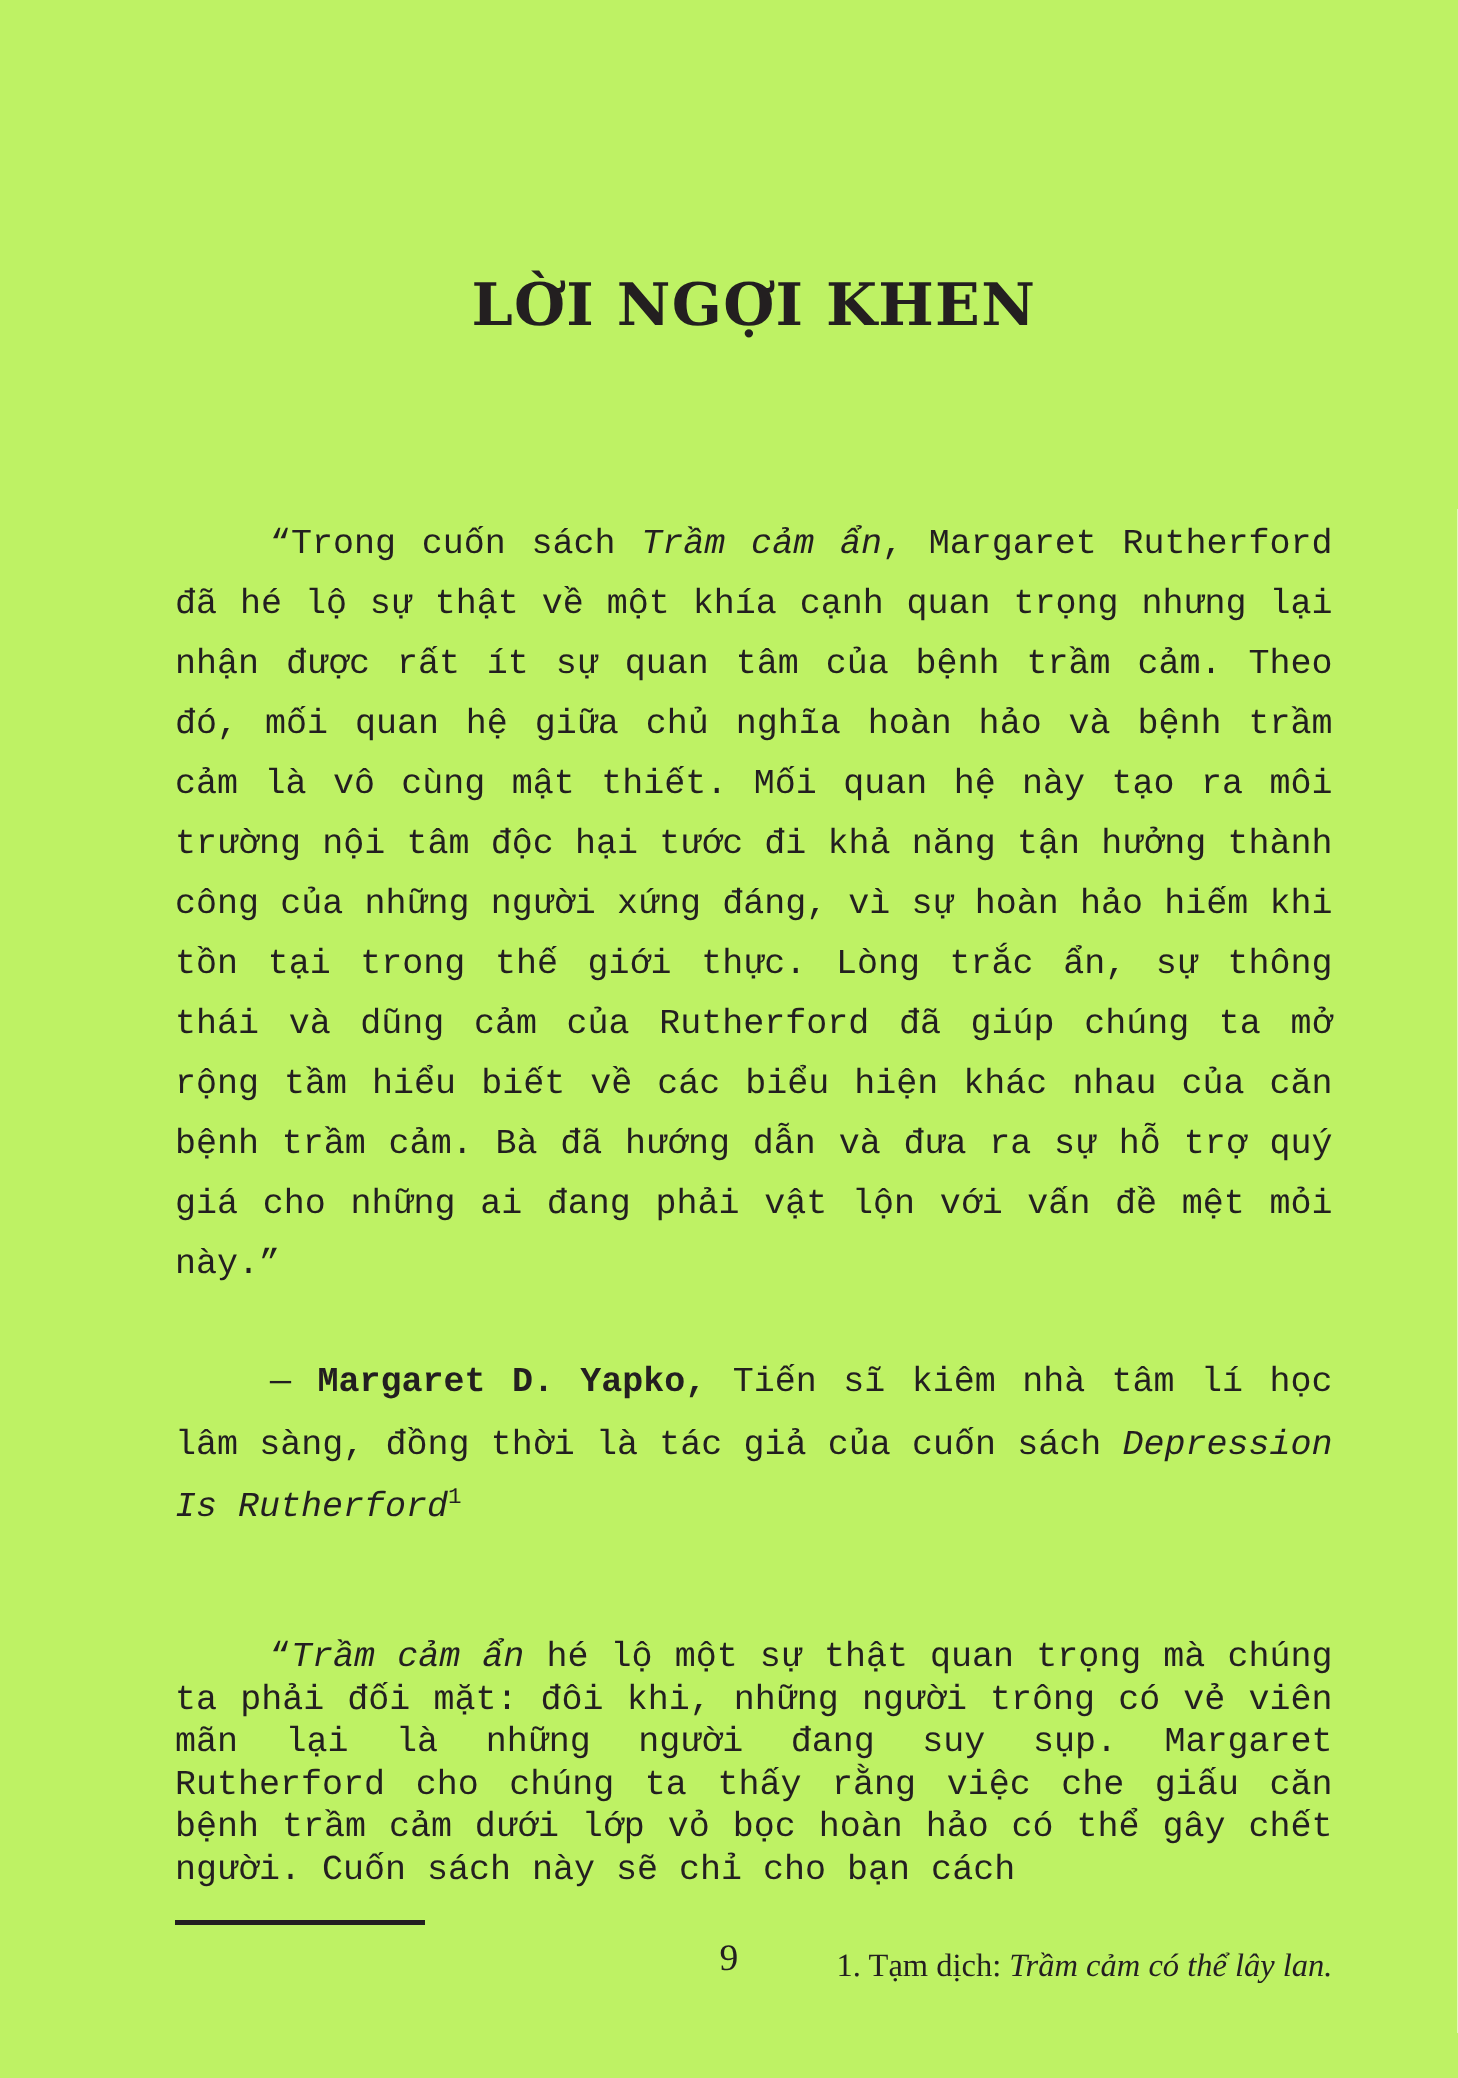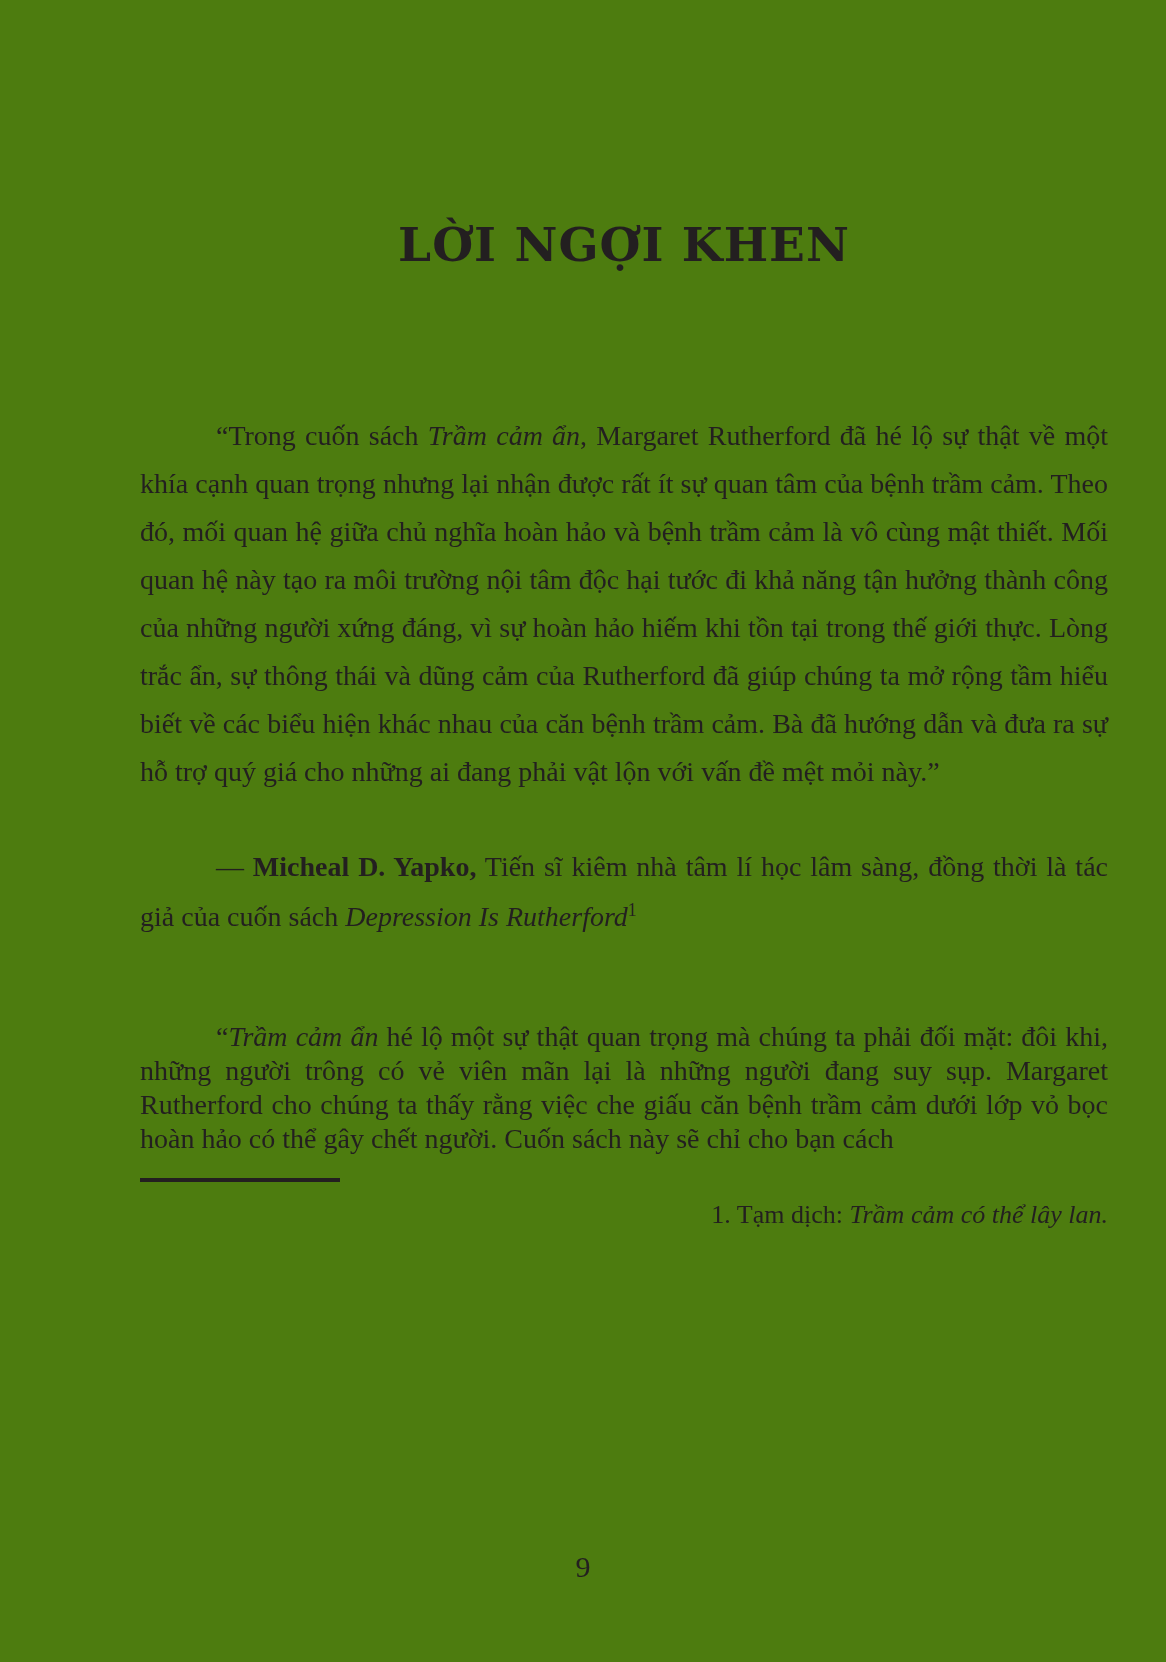--- a/index.html
+++ b/index.html
@@ -7,43 +7,44 @@
 
   html, body {
     background: #ffffff;
   }
 
   .page {
     position: relative;
     width: 1166px;
     height: 1662px;
     margin: 0 auto;
-    background: #4d7c0f;
+    background: #bef264;
     color: #1e1b1c;
     font-family: "Liberation Serif", serif;
-    padding: 0 58px 0 140px;
+    padding: 0 100px 0 140px;
     overflow: hidden;
   }
 
   .chapter-title {
     margin-top: 220px;
     text-align: center;
     font-family: "DejaVu Serif", serif;
     font-weight: 700;
     font-size: 47px;
     line-height: 50px;
     letter-spacing: 1px;
     color: #231f20;
   }
 
   .body-par {
     font-size: 28px;
     text-align: justify;
     text-indent: 76px;
     color: #231f20;
+    font-family: Liberation Mono, monospace;
   }
 
   .quote-1 {
     margin-top: 142px;
     line-height: 48px;
   }
 
   .attribution {
     margin-top: 46px;
     line-height: 50px;
@@ -90,21 +91,21 @@
 </style>
 </head>
 <body>
 
 <div class="page">
 
   <h1 class="chapter-title">LỜI NGỢI KHEN</h1>
 
   <p class="body-par quote-1"><span>“Trong cuốn sách </span><span class="it">Trầm cảm ẩn</span><span>, Margaret Rutherford đã hé lộ sự thật về một khía cạnh quan trọng nhưng lại nhận được rất ít sự quan tâm của bệnh trầm cảm. Theo đó, mối quan hệ giữa chủ nghĩa hoàn hảo và bệnh trầm cảm là vô cùng mật thiết. Mối quan hệ này tạo ra môi trường nội tâm độc hại tước đi khả năng tận hưởng thành công của những người xứng đáng, vì sự hoàn hảo hiếm khi tồn tại trong thế giới thực. Lòng trắc ẩn, sự thông thái và dũng cảm của Rutherford đã giúp chúng ta mở rộng tầm hiểu biết về các biểu hiện khác nhau của căn bệnh trầm cảm. Bà đã hướng dẫn và đưa ra sự hỗ trợ quý giá cho những ai đang phải vật lộn với vấn đề mệt mỏi này.”</span></p>
 
-  <p class="body-par attribution"><span>— </span><span class="bd">Micheal D. Yapko,</span><span> Tiến sĩ kiêm nhà tâm lí học lâm sàng, đồng thời là tác giả của cuốn sách </span><span class="it">Depression Is Rutherford</span><sup class="fn-ref">1</sup></p>
+  <p class="body-par attribution"><span>— </span><span class="bd">Margaret D. Yapko,</span><span> Tiến sĩ kiêm nhà tâm lí học lâm sàng, đồng thời là tác giả của cuốn sách </span><span class="it">Depression Is Rutherford</span><sup class="fn-ref">1</sup></p>
 
   <p class="body-par quote-2"><span>“</span><span class="it">Trầm cảm ẩn</span><span> hé lộ một sự thật quan trọng mà chúng ta phải đối mặt: đôi khi, những người trông có vẻ viên mãn lại là những người đang suy sụp. Margaret Rutherford cho chúng ta thấy rằng việc che giấu căn bệnh trầm cảm dưới lớp vỏ bọc hoàn hảo có thể gây chết người. Cuốn sách này sẽ chỉ cho bạn cách</span></p>
 
   <div class="footnote-rule"></div>
 
   <p class="footnote"><span>1. Tạm dịch: </span><span class="it">Trầm cảm có thể lây lan.</span></p>
 
   <div class="page-number">9</div>
 
 </div>

